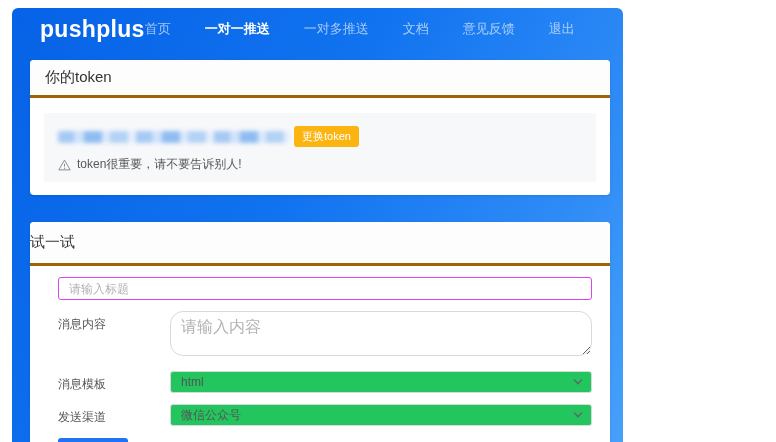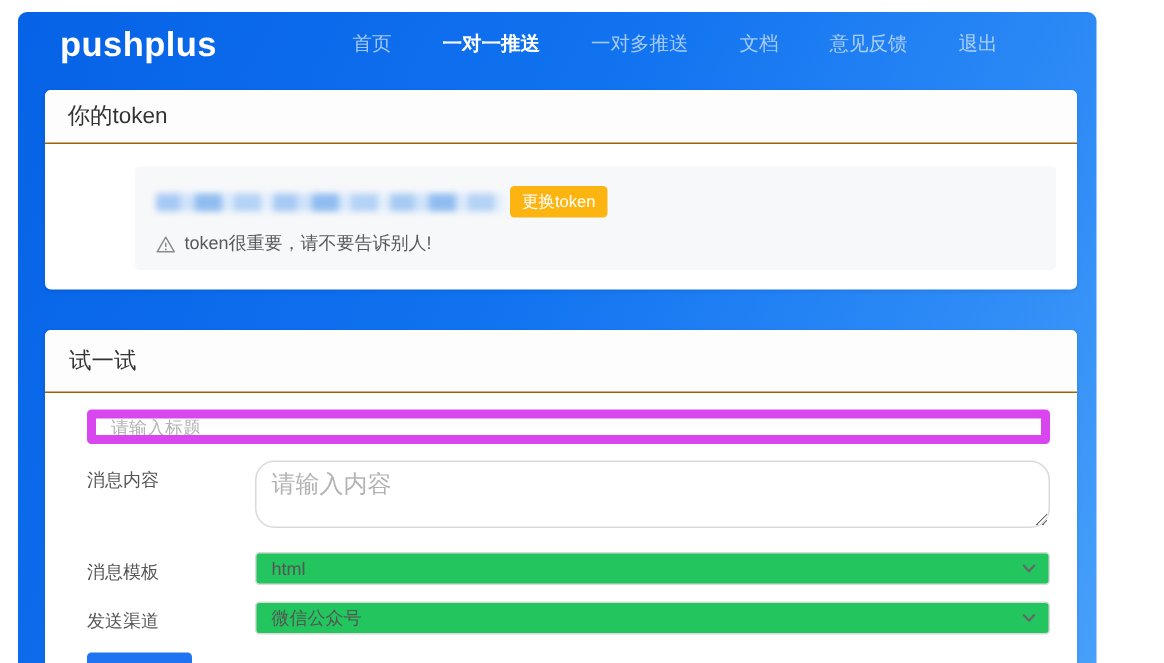--- a/index.html
+++ b/index.html
@@ -1,62 +1,62 @@
 <!DOCTYPE html>
 <html><head>
 <meta charset="utf-8">
 <style>
   * { margin:0; padding:0; box-sizing:border-box; }
   html,body { width:776px; height:442px; overflow:hidden; background:#ffffff;
               font-family:"Liberation Sans","DejaVu Sans",sans-serif; }
 
   .app {
-    position:absolute; left:12px; top:8px; width:719px; height:434px;
+    position:absolute; left:12px; top:8px; width:611px; height:434px;
     background:linear-gradient(118deg,#0662e6 0%,#1173f0 45%,#2e8bf6 78%,#47a0fa 100%);
     border-radius:6px 6px 0 0; overflow:hidden;
   }
 
   
   .navbar { height:42px; display:flex; align-items:center; padding:0 66px 0 28px; }
   .logo { color:#ffffff; font-size:23px; font-weight:bold; letter-spacing:.3px; cursor:pointer; }
   .nav-menu { margin-left:auto; display:flex; align-items:flex-start; gap:34px; }
   .nav-item { color:rgba(255,255,255,.62); font-size:13px; cursor:pointer; white-space:nowrap; }
   .nav-item.active { color:#ffffff; font-weight:bold; }
 
   
   .content { padding:10px 13px 0 18px; }
   .card { background:#ffffff; border-radius:4px; box-shadow:0 1px 3px rgba(0,0,0,.10); overflow:hidden; }
   .card-header { padding:8px 15px; font-size:15px; color:#333333; background:#fdfdfd;
-                 border-bottom:1px solid #a16207; }
+                 border-bottom:3px solid #a16207; }
   .card + .card { margin-top:27px; }
 
   
-  .token-body { padding:15px 14px 13px 14px;margin-left:46px; }
+  .token-body { padding:15px 14px 13px 14px; }
   .token-panel { background:#f7f8fa; border-radius:3px; padding:13px 14px 9px 14px; }
   .token-row { display:flex; align-items:center; }
   .token-blur {
     width:232px; height:12px; border-radius:2px; filter:blur(2.2px);
     background:repeating-linear-gradient(90deg,
       #a6c9f3 0 16px, #cfe2f9 16px 26px, #8fbcf0 26px 44px,
       #dbe9fb 44px 52px, #b3d2f5 52px 70px, #e4effc 70px 78px);
   }
   .change-btn { margin-left:4px; border:none; cursor:pointer; color:#ffffff;
     background:#fcb410; font-size:11px; padding:3px 8px; border-radius:3px; }
   .token-warning { margin-top:9px; display:flex; align-items:center; gap:6px;
     font-size:12px; color:#595959; }
   .warn-icon { width:13px; height:12px; flex:none; }
 
   
-  .try-header { padding:11px 16px; }
+  .try-header { padding:11px 0; }
   .try-body { padding:11px 18px 12px 28px; }
   .form-row { display:flex; align-items:flex-start; margin-bottom:11px; }
   .form-label { flex:none; width:112px; font-size:12px; color:#555555; padding-top:5px; }
   .form-control { flex:1; }
   input.text-input {
-    width:100%; height:23px; border:6px solid #d946ef; border-radius:3px;
+    width:100%; height:23px; border:1px solid #d946ef; border-radius:3px;
     padding:0 10px; font-size:12px; color:#555; outline:none;
     font-family:"Liberation Sans","DejaVu Sans",sans-serif;
   }
   textarea.textarea-input {
     width:100%; height:45px; border:1px solid #d9d9d9; border-radius:13px;
     padding:5px 10px; font-size:16px; color:#555; outline:none; resize:both;
     font-family:"Liberation Sans","DejaVu Sans",sans-serif;
   }
   input::placeholder, textarea::placeholder { color:#b3b3b3; }
   .select-box {

